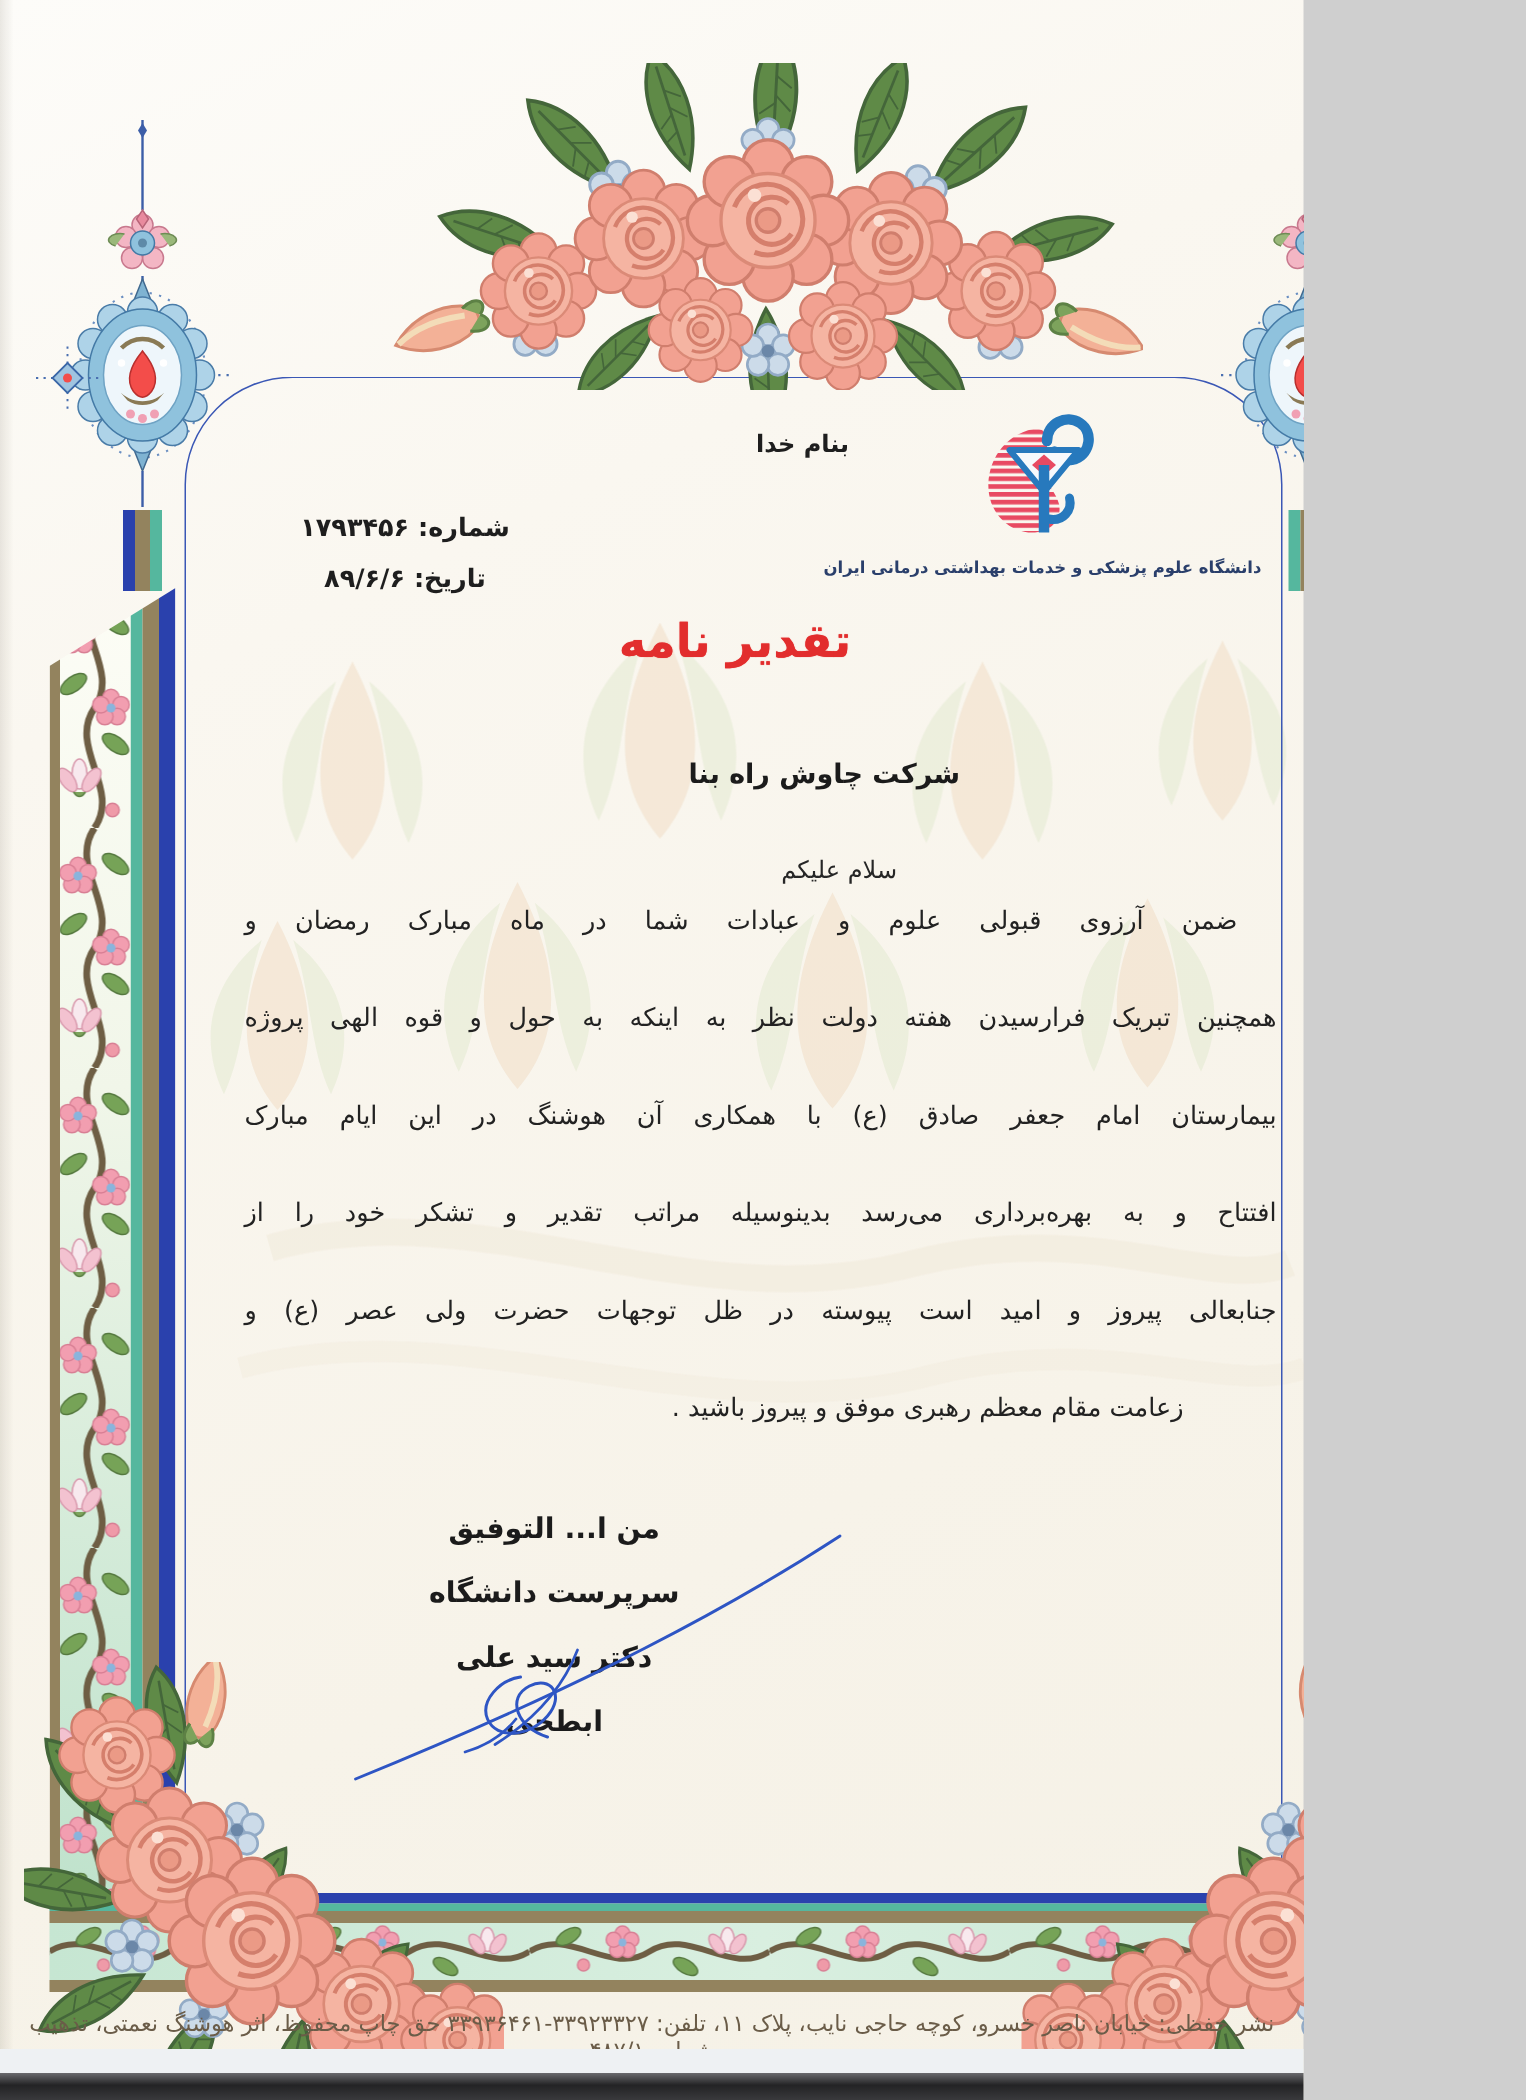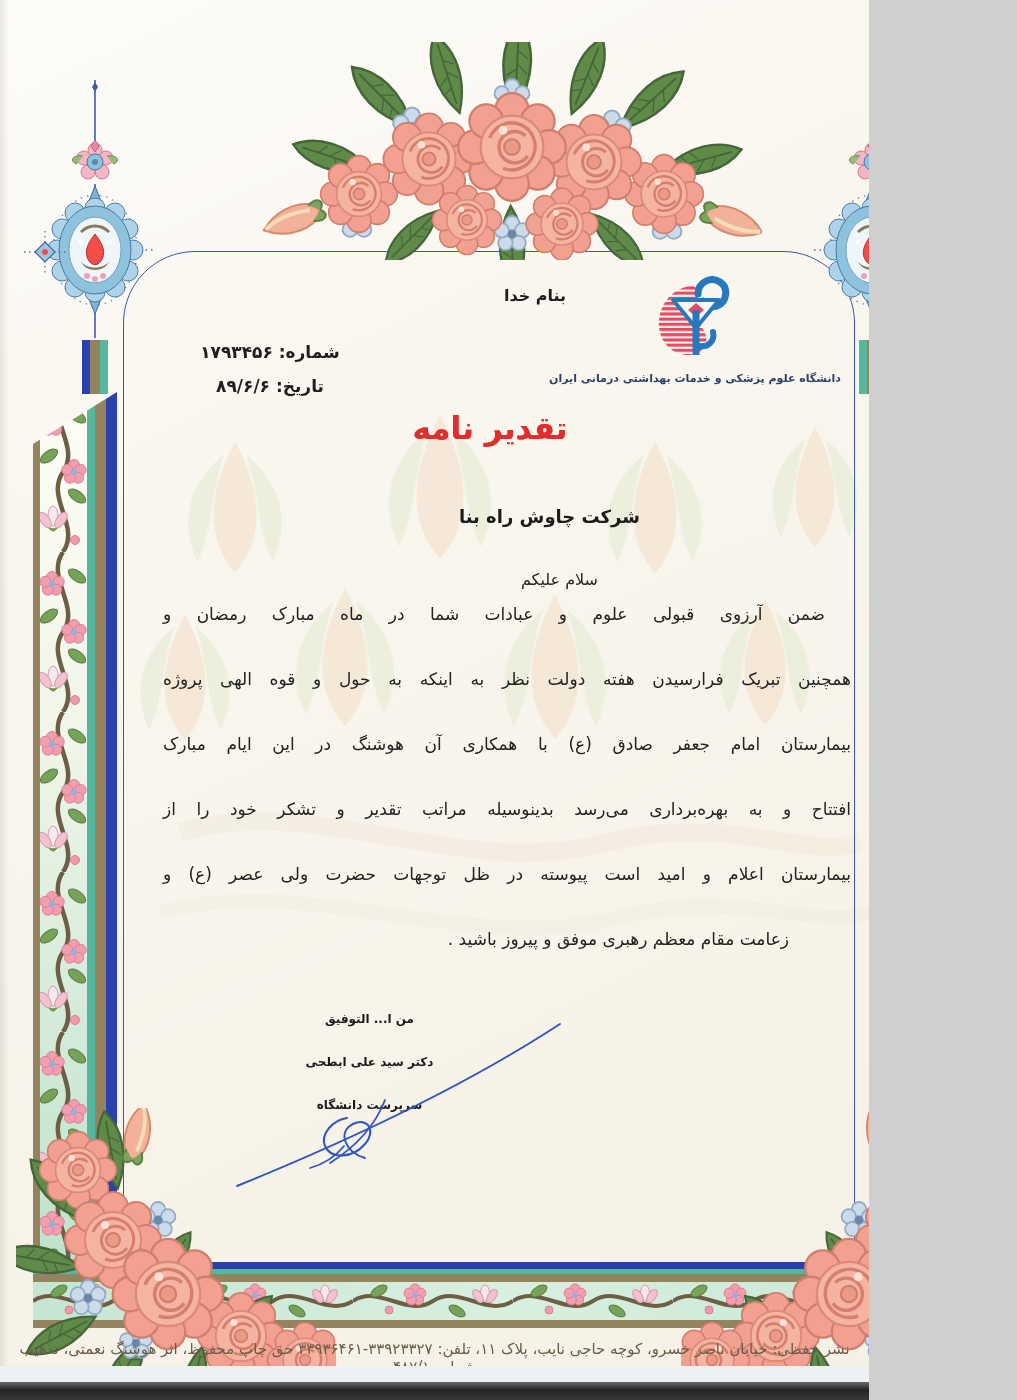--- a/index.html
+++ b/index.html
@@ -42,21 +42,21 @@
   .logo-wrap{left:640px;top:276px;width:110px;height:90px;z-index:6;}
   .logo-caption{left:535px;top:372px;width:320px;text-align:center;font-size:11px;font-weight:bold;color:#2a3f6b;z-index:6;}
   .numdate{left:200px;top:335px;width:140px;text-align:center;font-size:17px;font-weight:bold;line-height:34px;z-index:6;color:#1e1e1e;}
   .title{left:340px;top:410px;width:300px;text-align:center;font-size:31px;font-weight:bold;color:#e22d2d;z-index:6;text-shadow:0 0 .5px #e22d2d;}
   .recipient{right:229px;top:506px;font-size:18px;font-weight:bold;z-index:6;color:#1b1b1b;}
   .salutation{right:271px;top:570px;font-size:16px;z-index:6;}
   .body-block{left:163px;top:604px;width:688px;font-size:17px;z-index:6;color:#222;}
   .bline{height:65px;line-height:1.25;text-align:justify;text-align-last:justify;}
   .bline.first{padding-right:26px;}
   .bline.last{text-align:right;text-align-last:right;padding-right:62px;}
-  .sig-block{left:272px;top:998px;width:195px;text-align:center;font-size:12px;font-weight:bold;line-height:43px;z-index:6;color:#1b1b1b;}
+  .sig-block{left:272px;top:998px;width:195px;text-align:center;font-size:19px;font-weight:bold;line-height:43px;z-index:6;color:#1b1b1b;}
   .sig-svg{left:215px;top:1008px;width:370px;height:215px;z-index:7;}
   .footer-line{left:0;top:1340px;width:100%;text-align:center;font-size:15px;color:#6a5c48;z-index:6;}
   
   .hang-orn{width:120px;height:258px;top:80px;z-index:3;}
   .hang-orn.left{left:35px;}
   .hang-orn.right{left:812px;}
   .corner-diamond{width:46px;height:46px;top:229px;z-index:3;}
   .corner-diamond.left{left:22px;}
   .corner-diamond.right{left:945px;}
   .bouquet-top{left:262px;top:42px;width:500px;height:218px;z-index:4;}
@@ -442,28 +442,28 @@
   <div class="abs title fa">تقدیر نامه</div>
 
   <div class="abs recipient fa">شرکت چاوش راه بنا</div>
   <div class="abs salutation fa">سلام علیکم</div>
 
   <div class="abs body-block fa">
     <div class="bline first">ضمن آرزوی قبولی علوم و عبادات شما در ماه مبارک رمضان و</div>
     <div class="bline">همچنین تبریک فرارسیدن هفته دولت نظر به اینکه به حول و قوه الهی پروژه</div>
     <div class="bline">بیمارستان امام جعفر صادق (ع) با همکاری آن هوشنگ در این ایام مبارک</div>
     <div class="bline">افتتاح و به بهره‌برداری می‌رسد بدینوسیله مراتب تقدیر و تشکر خود را از</div>
-    <div class="bline">بیمارستان اعلام و امید است پیوسته در ظل توجهات حضرت ولی عصر (ع) و</div>
+    <div class="bline">جنابعالی پیروز و امید است پیوسته در ظل توجهات حضرت ولی عصر (ع) و</div>
     <div class="bline last">زعامت مقام معظم رهبری موفق و پیروز باشید .</div>
   </div>
 
   <div class="abs sig-block fa">
     <div>من ا... التوفیق</div>
+    <div>سرپرست دانشگاه</div>
     <div>دکتر سید علی ابطحی</div>
-    <div>سرپرست دانشگاه</div>
   </div>
   <div class="abs sig-svg">
     <svg width="370" height="215" viewBox="0 0 370 215">
       <path d="M345,16 C250,78 140,130 22,178" stroke="#2e55c4" stroke-width="1.9" fill="none" stroke-linecap="round"></path>
       <path d="M170,92 C160,118 142,138 115,155" stroke="#2e55c4" stroke-width="1.8" fill="none" stroke-linecap="round"></path>
       <path d="M150,150 c-20,-6 -28,-26 -12,-34 c14,-7 24,6 12,20 c-12,14 -34,16 -40,2 c-5,-12 8,-26 22,-28" stroke="#2e55c4" stroke-width="2" fill="none" stroke-linecap="round"></path>
       <path d="M95,160 c14,-4 26,-12 34,-22" stroke="#2e55c4" stroke-width="1.8" fill="none" stroke-linecap="round"></path>
     </svg>
   </div>
 

